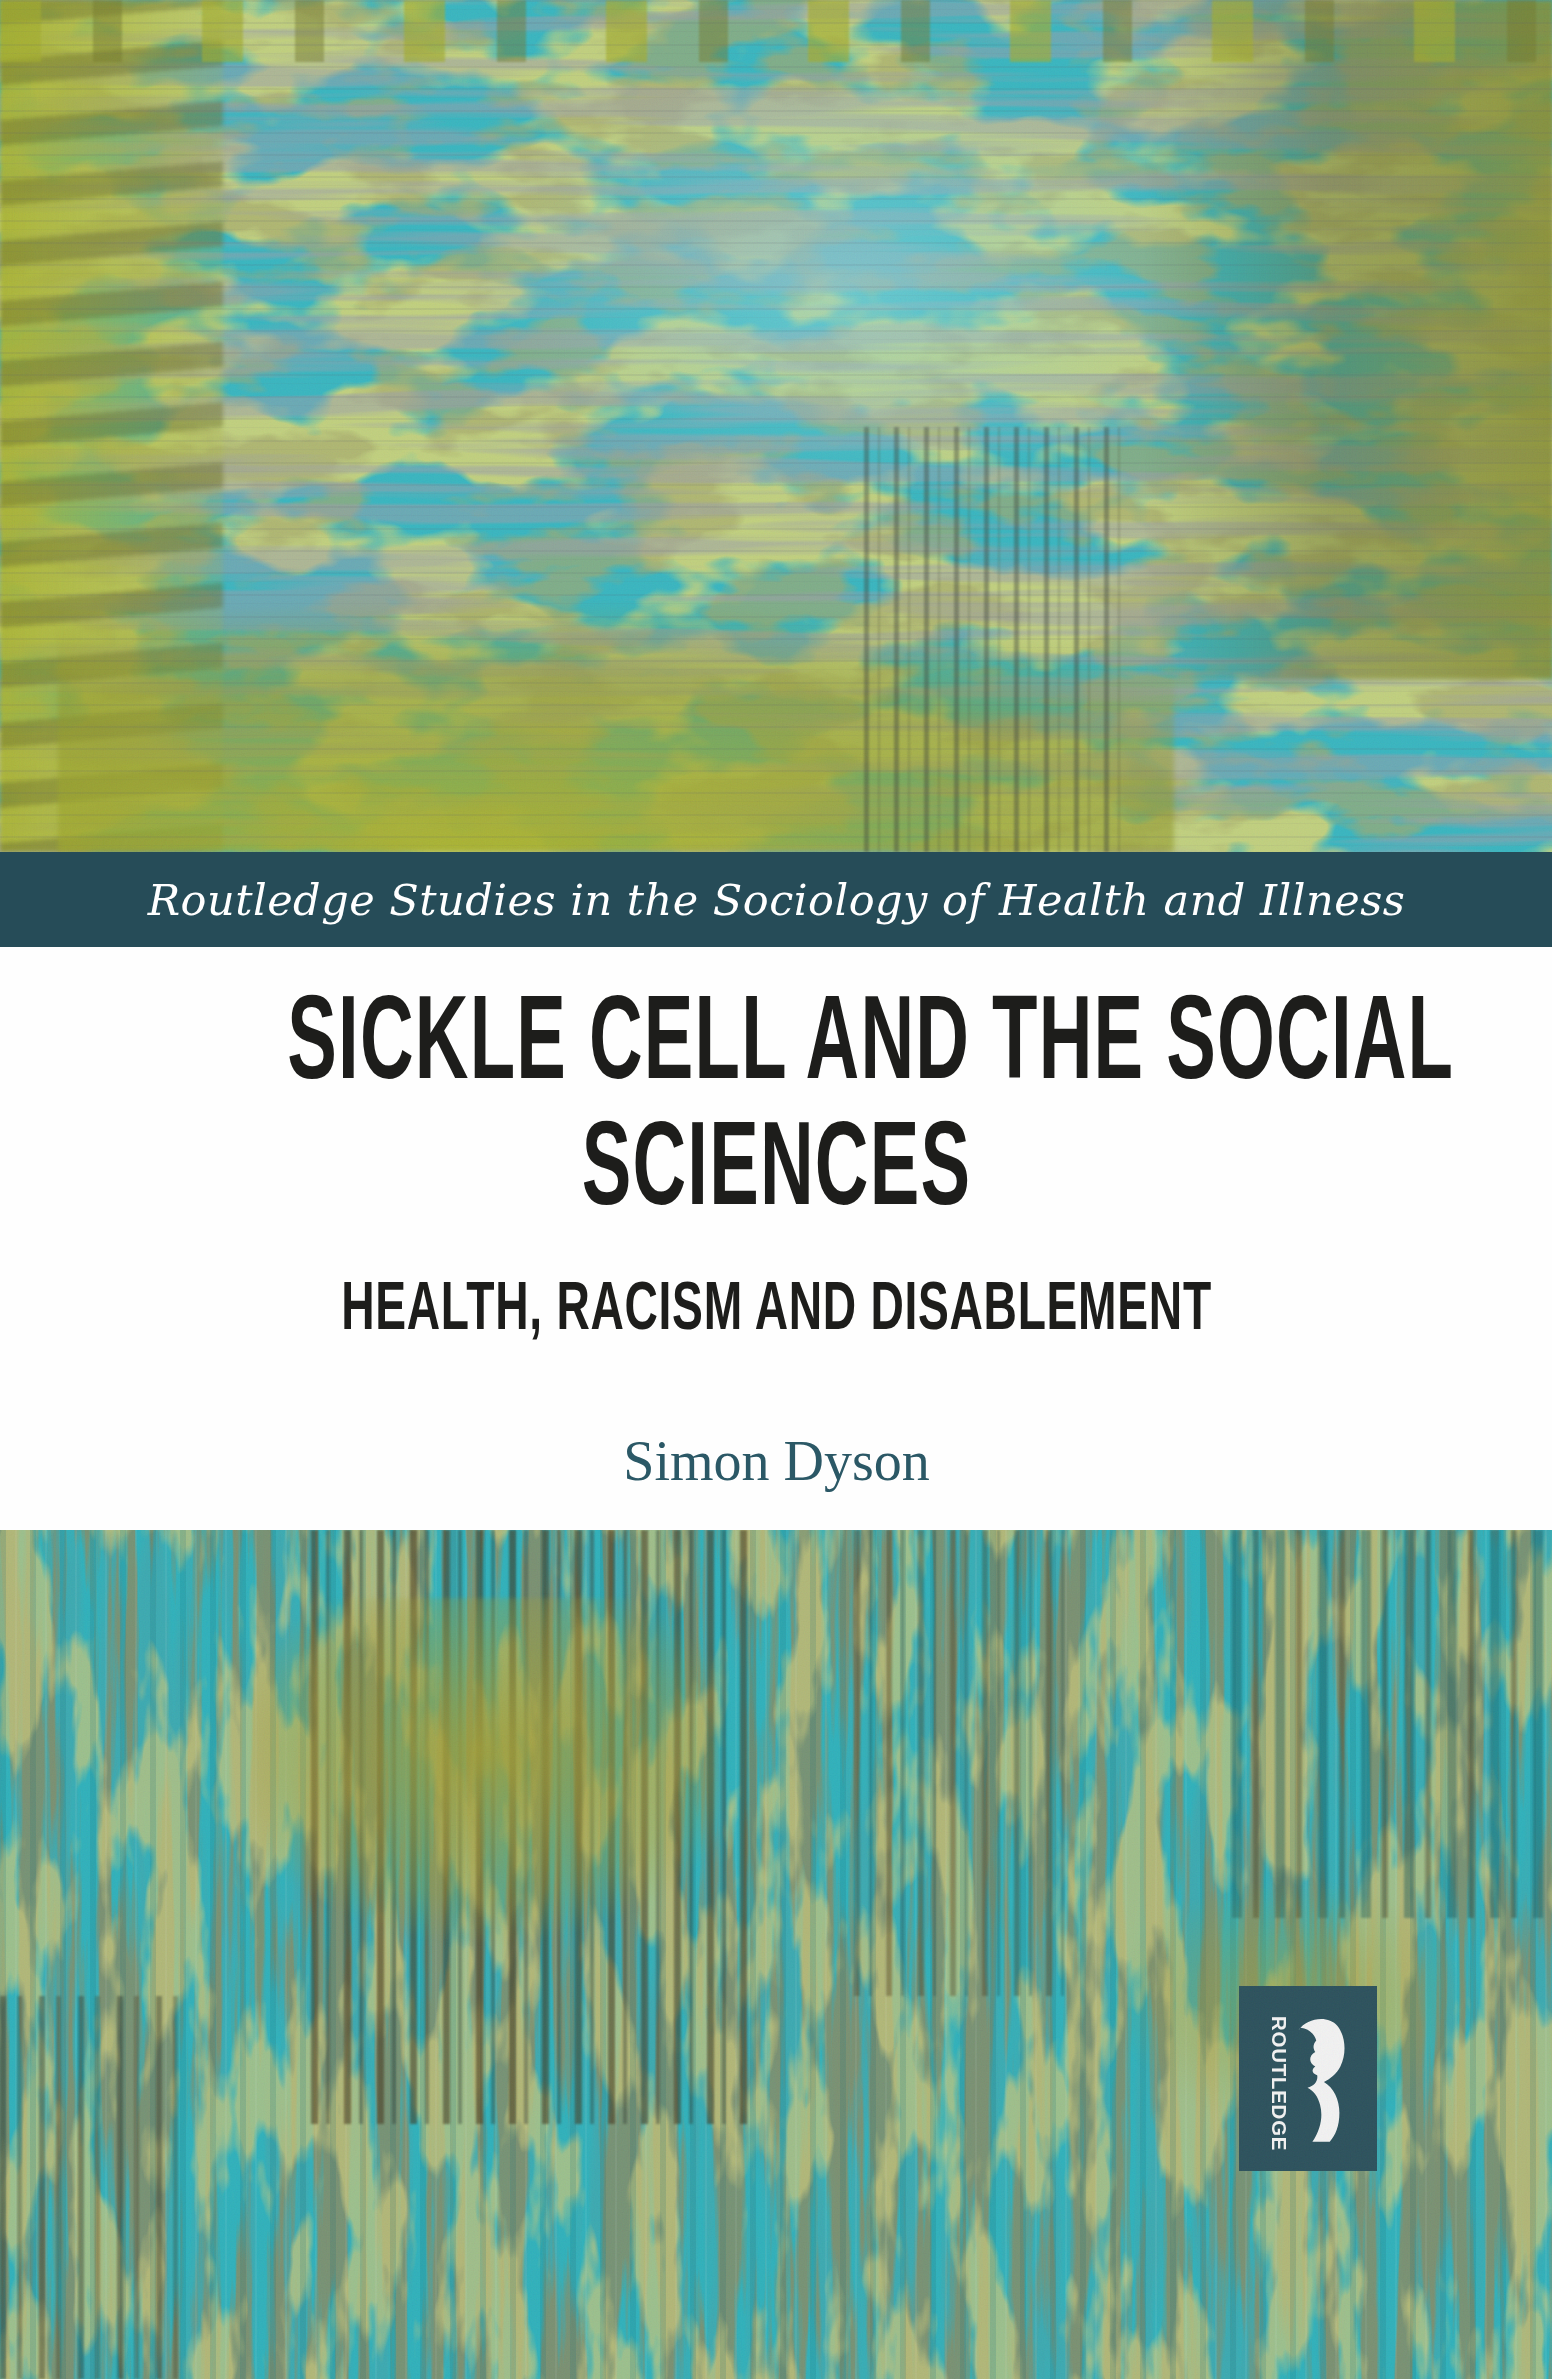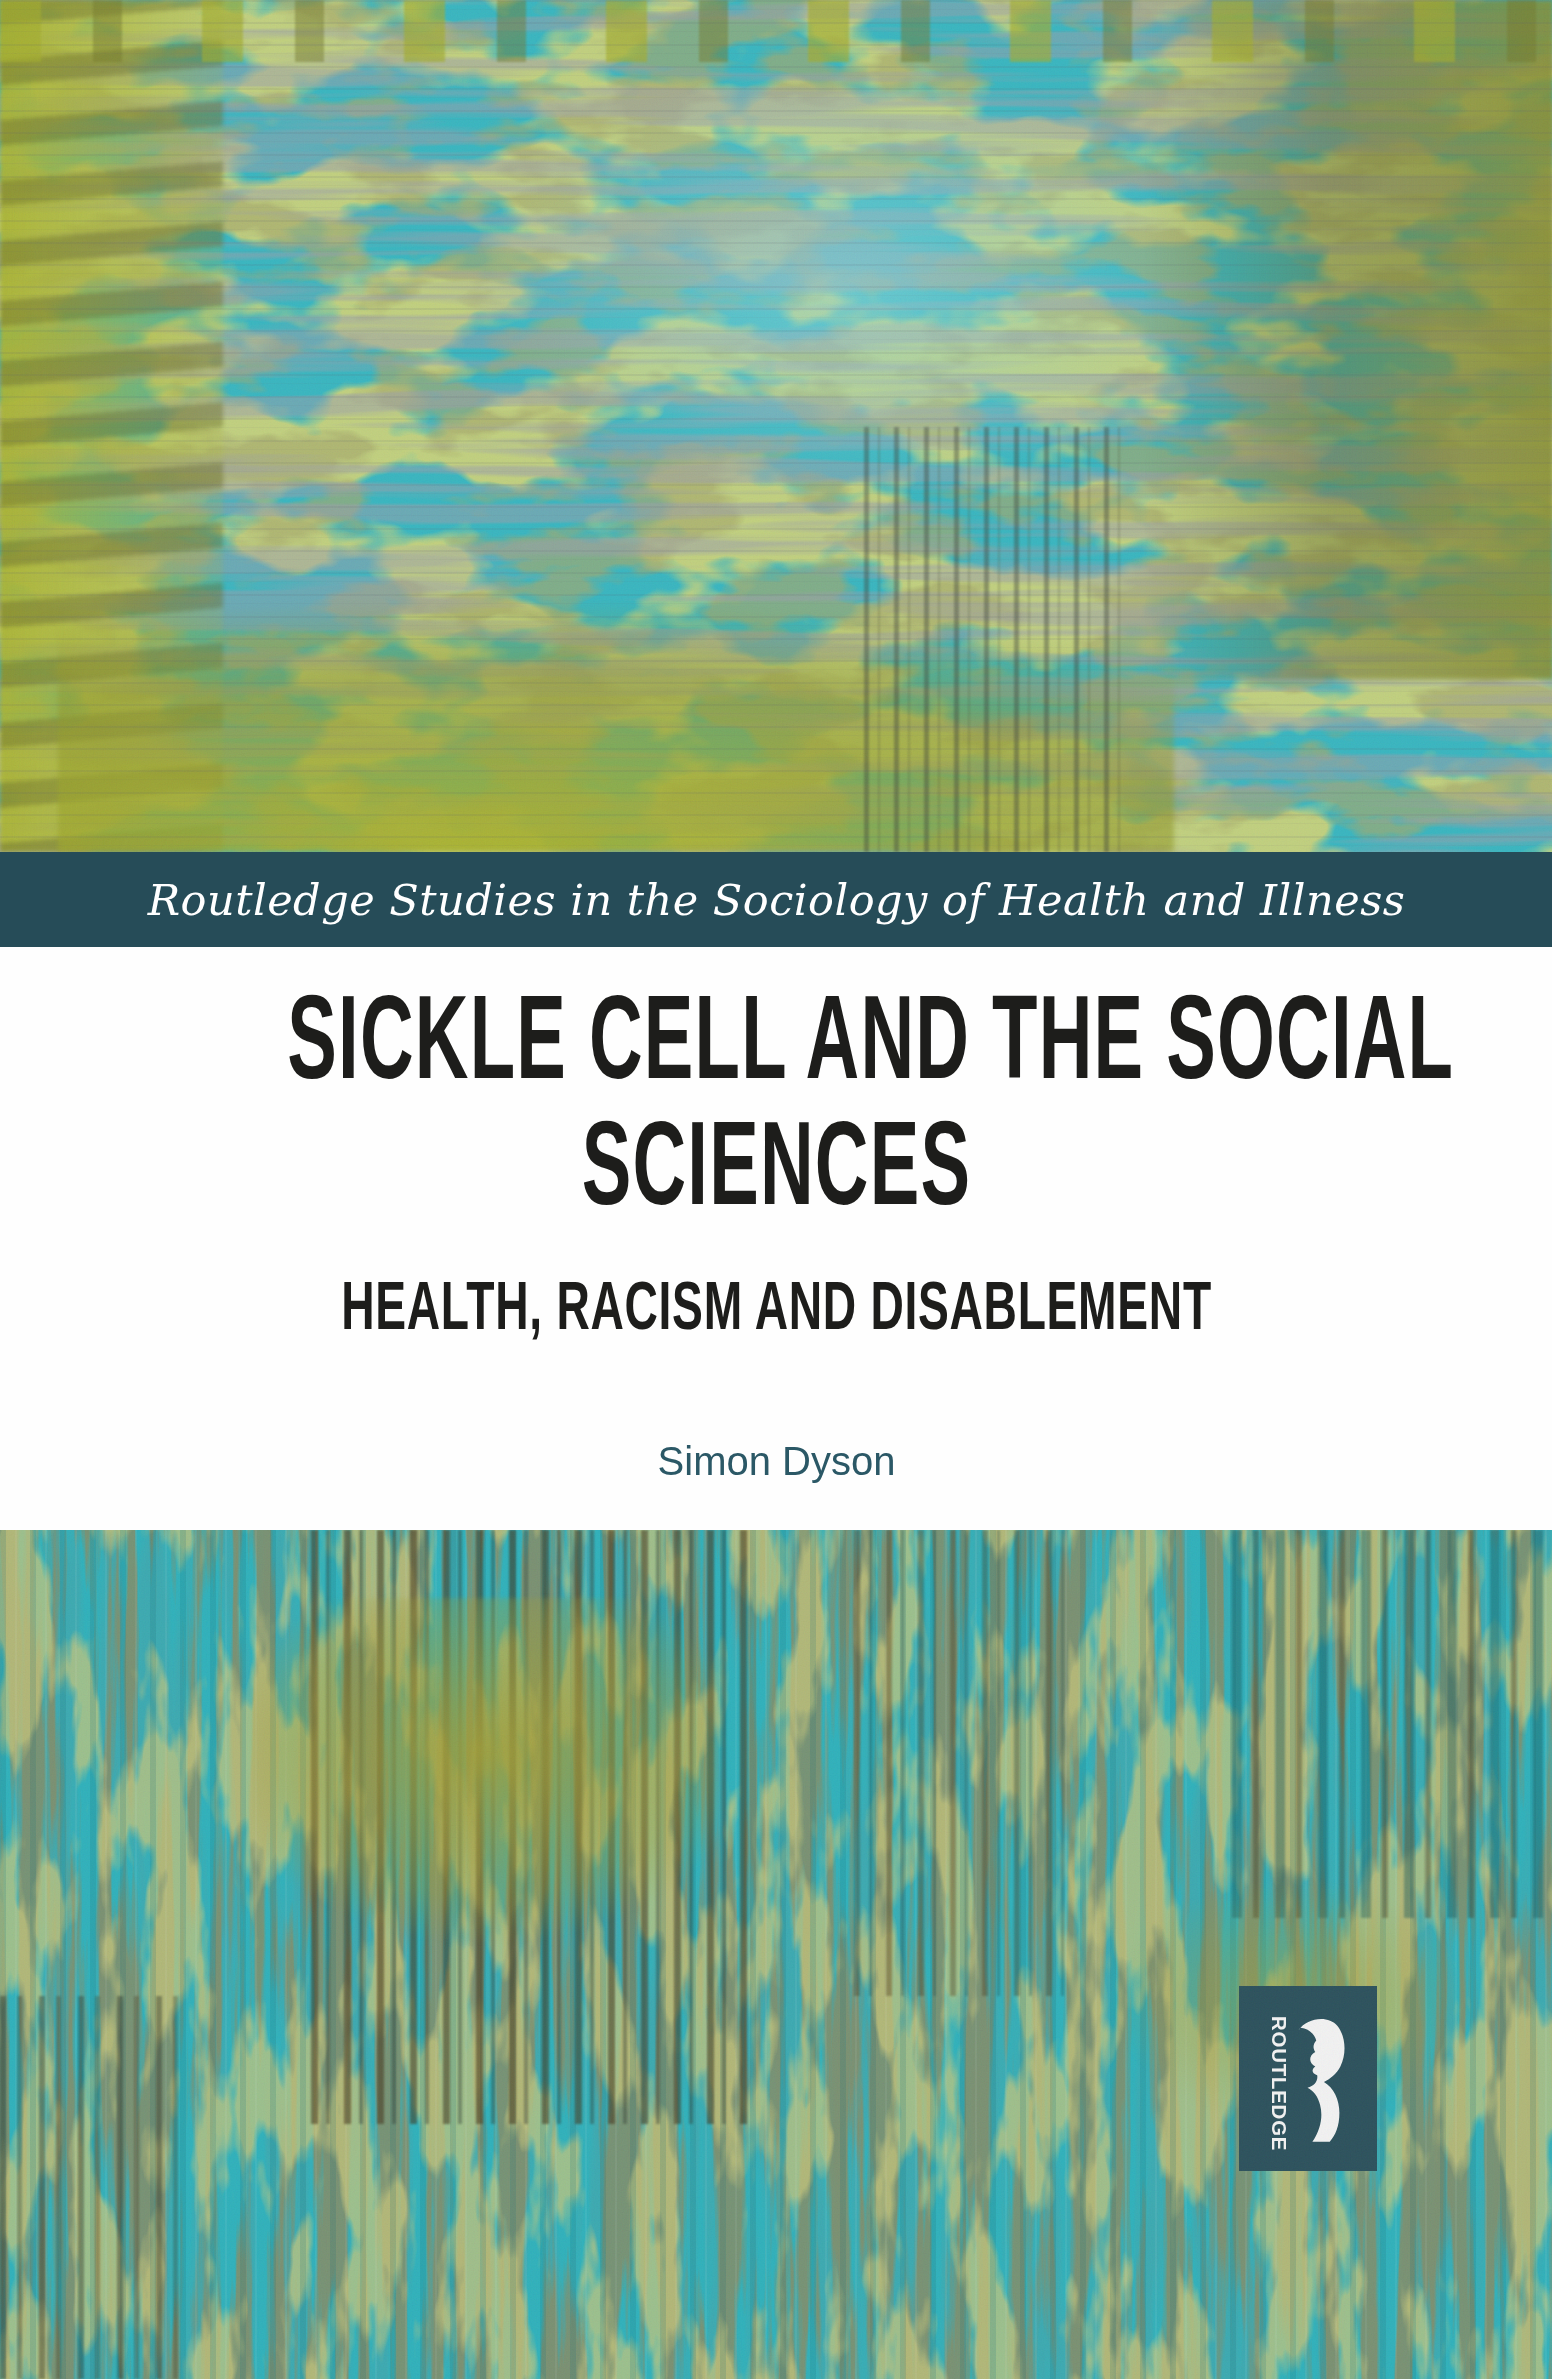--- a/index.html
+++ b/index.html
@@ -68,21 +68,21 @@
     letter-spacing:1.9px;transform:scaleX(.63);transform-origin:50% 0;white-space:nowrap;
   }
   .title .line{display:block;}
   .subtitle{
     position:absolute;left:0;top:324px;width:100%;text-align:center;
     color:#1d1d1b;font-weight:700;font-size:68px;line-height:68px;
     letter-spacing:1px;transform:scaleX(.68);transform-origin:50% 0;white-space:nowrap;
   }
   .author{
     position:absolute;left:0;top:483px;width:100%;text-align:center;
-    color:#2b5866;font-family:Liberation Sans, sans-serif;font-size:40px;line-height:62px;
+    color:#2b5866;font-family:Liberation Serif, serif;font-size:56px;line-height:62px;
   }
 
   
   .logo{
     position:absolute;left:1239px;top:1986px;width:138px;height:185px;
     background:#2a525e;z-index:5;
   }
   .logo-text{
     position:absolute;left:51px;top:30px;
     transform:rotate(90deg);transform-origin:0 0;

